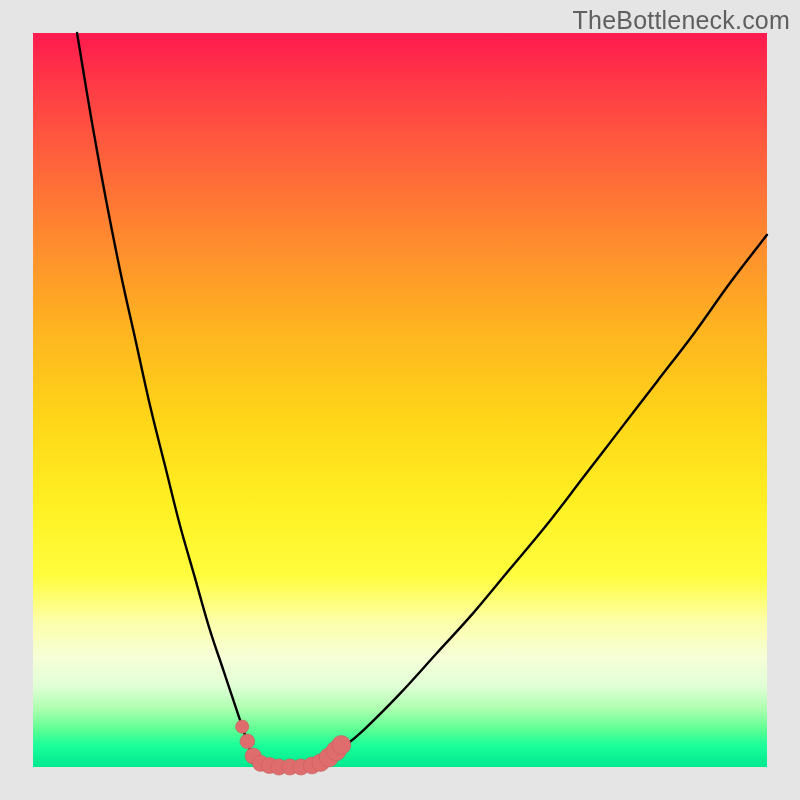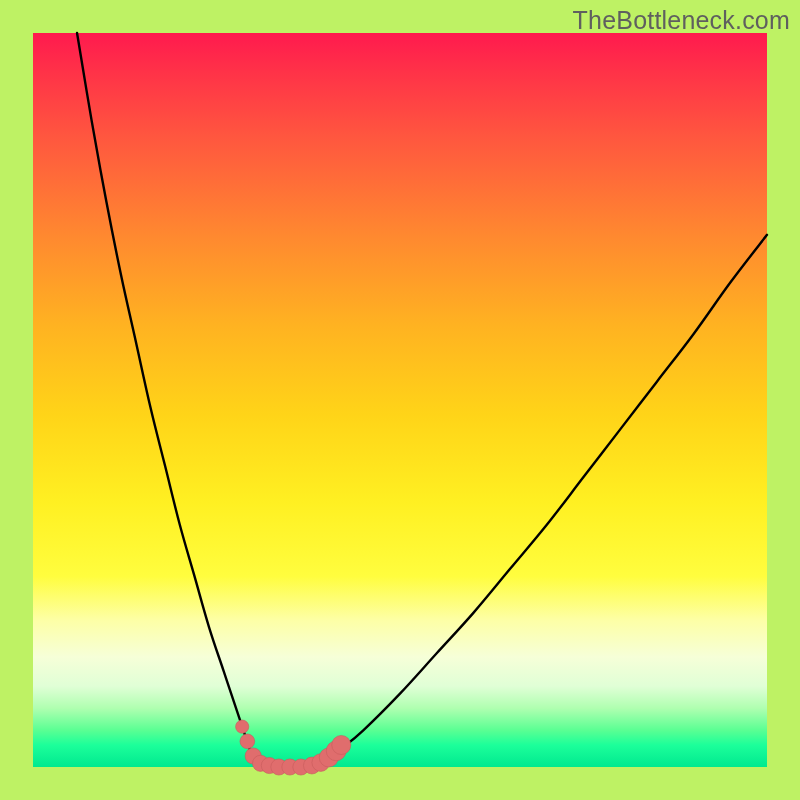--- a/index.html
+++ b/index.html
@@ -8,21 +8,21 @@
     width: 800px;
     height: 800px;
     overflow: hidden;
     background: #000;
     font-family: Arial, Helvetica, sans-serif;
   }
   .frame {
     position: relative;
     width: 800px;
     height: 800px;
-    background: #bef264;
+    background: #e5e5e5;
   }
   .plot-area {
     position: absolute;
     left: 33px;
     top: 33px;
     width: 734px;
     height: 734px;
     background: linear-gradient(to bottom,
       #ff1a4e 0%,
       #ff3547 6%,

